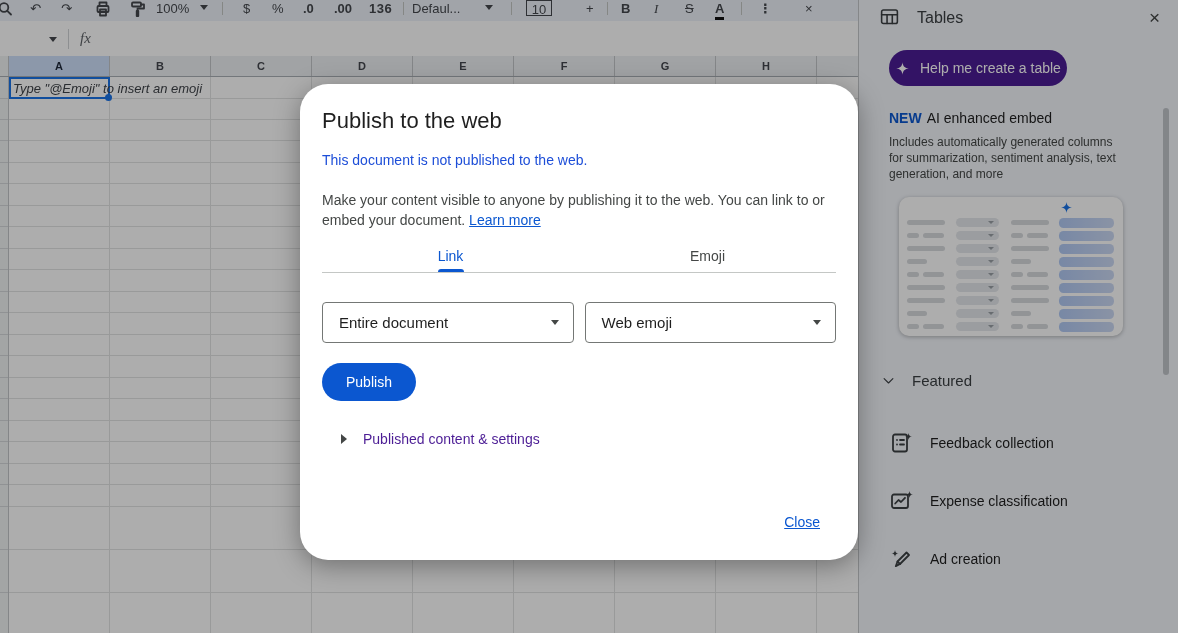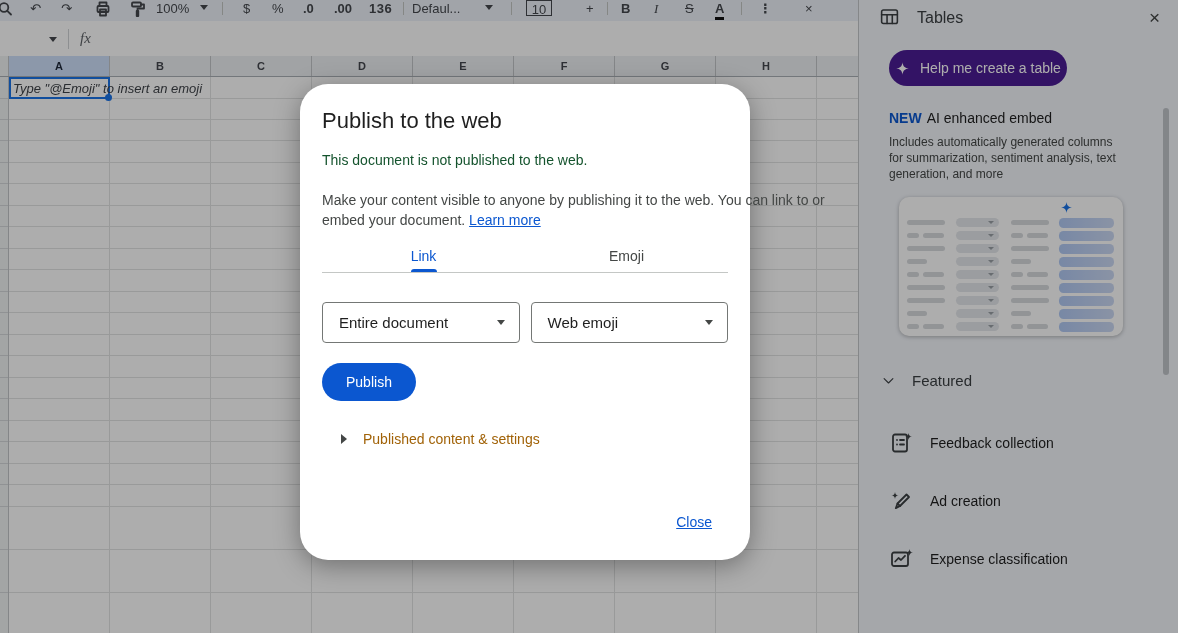--- a/index.html
+++ b/index.html
@@ -90,41 +90,41 @@
 
   .feat-head{display:flex;align-items:center;gap:16px;margin:36px 0 0 22px;}
   .feat-label{font-size:15px;color:#3c4043;}
   .feat-list{margin:42px 0 0 30px;}
   .feat-item{display:flex;align-items:center;gap:17px;height:24px;margin-bottom:34px;}
   .feat-item span{font-size:14px;color:#1f1f1f;}
   .sb-scroll{position:absolute;right:9px;top:108px;width:6px;height:267px;border-radius:3px;background:#c2c6cb;}
 
   
   .scrim{position:absolute;inset:0;background:rgba(0,0,0,.32);}
-  .dialog{position:absolute;left:300px;top:84px;width:450px;height:476px;background:#fff;border-radius:28px;
+  .dialog{position:absolute;left:300px;top:84px;width:558px;height:476px;background:#fff;border-radius:28px;
           box-shadow:0 6px 26px rgba(0,0,0,.35);padding:24px 22px 8px 22px;}
   .dlg-title{font-size:22px;font-weight:400;color:#1f1f1f;line-height:26px;margin:0;}
-  .dlg-status{margin-top:16px;font-size:14px;color:#14532d;line-height:20px;}
+  .dlg-status{margin-top:16px;font-size:14px;color:#1d4ed8;line-height:20px;}
   .dlg-desc{margin-top:20px;width:512px;font-size:14px;color:#444746;line-height:20px;}
   .dlg-desc a{color:#0b57d0;text-decoration:underline;}
   .tabs{margin-top:12px;display:flex;height:30px;}
   .tab{flex:1;display:flex;flex-direction:column;align-items:center;justify-content:flex-end;font-size:14px;color:#444746;}
   .tab .ind{width:26px;height:3px;border-radius:3px 3px 0 0;margin-top:5px;background:transparent;}
   .tab.active{color:#0b57d0;font-weight:500;}
   .tab.active .ind{background:#0b57d0;}
   .dlg-divider{height:1px;background:#c4c7c5;}
   .sel-row{margin-top:29px;display:flex;gap:11px;}
   .select{flex:1;height:41px;border:1px solid #747775;border-radius:4px;display:flex;align-items:center;
           padding:0 14px 0 16px;font-size:15px;color:#1f1f1f;background:#fff;}
   .select .caret{margin-left:auto;border-top-color:#444746;}
   .publish-btn{margin-top:20px;height:38px;border-radius:19px;padding:0 24px;background:#0b57d0;color:#fff;
                font-size:14px;font-weight:500;border:none;display:inline-flex;align-items:center;}
   .disclosure{margin:30px 0 0 19px;display:flex;align-items:center;gap:16px;}
   .disc-tri{width:0;height:0;border-top:5px solid transparent;border-bottom:5px solid transparent;border-left:6px solid #444746;}
-  .disc-label{font-size:14px;color:#a16207;}
+  .disc-label{font-size:14px;color:#4c1d95;}
   .dlg-close{position:absolute;right:38px;bottom:30px;font-size:14px;font-weight:500;color:#0b57d0;}
   .ico{stroke:#45484d;fill:none;stroke-width:1.8;stroke-linecap:round;stroke-linejoin:round;}
   .ico-dark{stroke:#3c4043;fill:none;stroke-width:1.8;stroke-linecap:round;stroke-linejoin:round;}
 </style>
 </head>
 <body>
 
 <div class="stage">
   <div class="app">
 
@@ -365,37 +365,37 @@
                 <path d="M8 13.5 H8.01"></path>
                 <path d="M11 13.5 H15"></path>
               </g>
               <path fill="#3c4043" d="M19.5 2 C19.8 4.4 20.6 5.2 23 5.5 C20.6 5.8 19.8 6.6 19.5 9 C19.2 6.6 18.4 5.8 16 5.5 C18.4 5.2 19.2 4.4 19.5 2 Z"></path>
             </svg>
             <span>Feedback collection</span>
           </div>
           <div class="feat-item">
             <svg width="24" height="24" viewBox="0 0 24 24">
               <g class="ico-dark">
+                <rect x="3" y="5.5" width="16" height="13.5" rx="2"></rect>
+                <path d="M6.2 14.5 L9.5 11 L12 13 L16 8.8"></path>
+              </g>
+              <path fill="#3c4043" d="M20.5 2 C20.8 4.4 21.6 5.2 24 5.5 C21.6 5.8 20.8 6.6 20.5 9 C20.2 6.6 19.4 5.8 17 5.5 C19.4 5.2 20.2 4.4 20.5 2 Z"></path>
+            </svg>
+            <span>Expense classification</span>
+          </div>
+          <div class="feat-item">
+            <svg width="24" height="24" viewBox="0 0 24 24">
+              <g class="ico-dark">
                 <path d="M8.5 14.5 L17.5 5.5 L20 8 L11 17 Z"></path>
                 <path d="M8.5 14.5 L6.8 19.2 L11 17"></path>
               </g>
               <path fill="#3c4043" d="M6 3 C6.3 5.4 7.1 6.2 9.5 6.5 C7.1 6.8 6.3 7.6 6 10 C5.7 7.6 4.9 6.8 2.5 6.5 C4.9 6.2 5.7 5.4 6 3 Z"></path>
             </svg>
             <span>Ad creation</span>
           </div>
-          <div class="feat-item">
-            <svg width="24" height="24" viewBox="0 0 24 24">
-              <g class="ico-dark">
-                <rect x="3" y="5.5" width="16" height="13.5" rx="2"></rect>
-                <path d="M6.2 14.5 L9.5 11 L12 13 L16 8.8"></path>
-              </g>
-              <path fill="#3c4043" d="M20.5 2 C20.8 4.4 21.6 5.2 24 5.5 C21.6 5.8 20.8 6.6 20.5 9 C20.2 6.6 19.4 5.8 17 5.5 C19.4 5.2 20.2 4.4 20.5 2 Z"></path>
-            </svg>
-            <span>Expense classification</span>
-          </div>
         </div>
       <div class="sb-scroll"></div>
     </aside>
   </div>
 
   <div class="scrim"></div>
 
   <div class="dialog">
     <h1 class="dlg-title">Publish to the web</h1>
     <div class="dlg-status">This document is not published to the web.</div>

